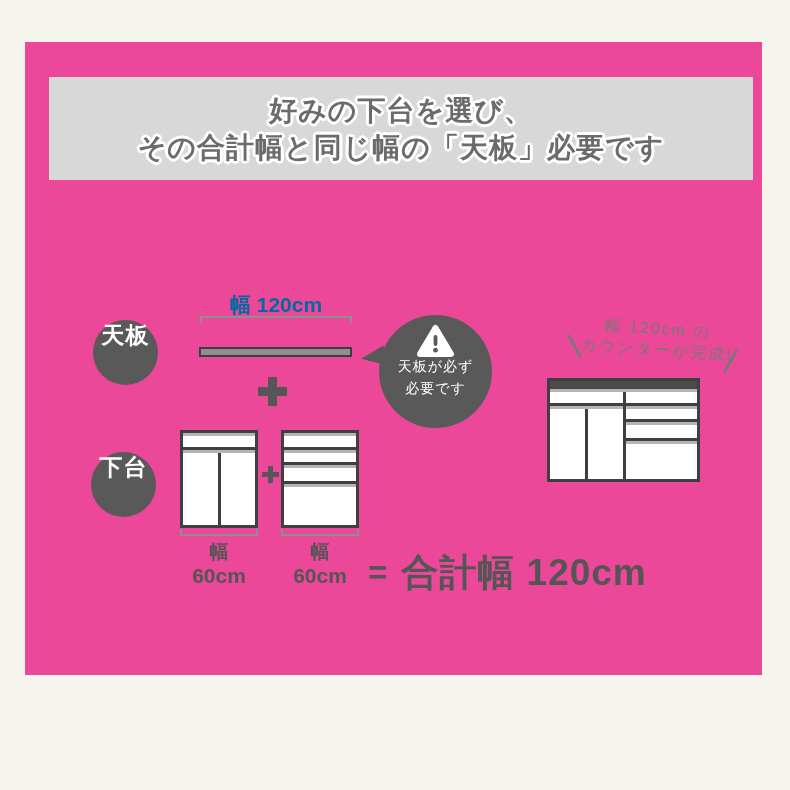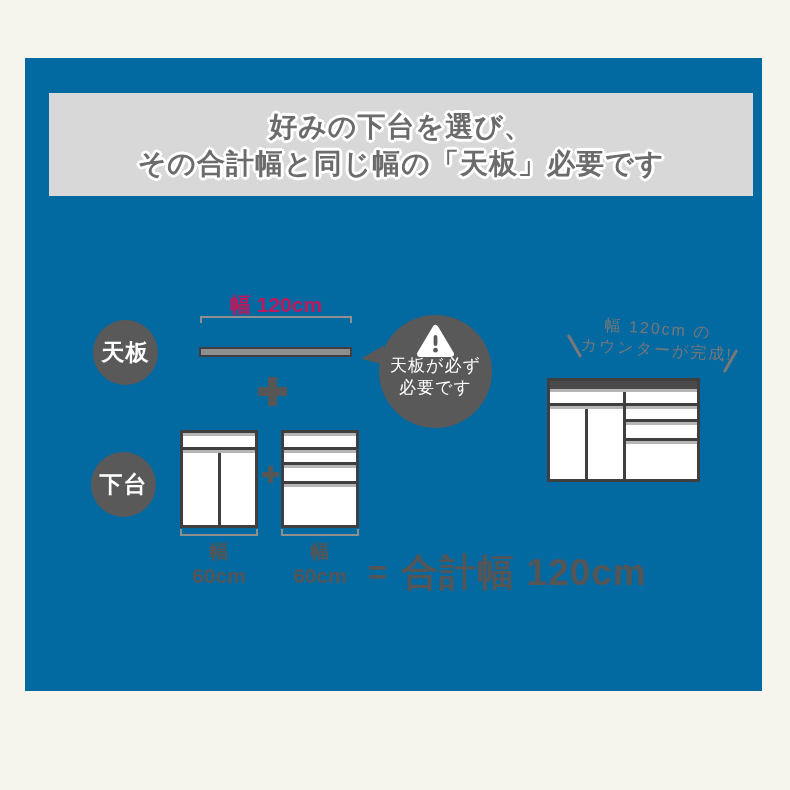--- a/index.html
+++ b/index.html
@@ -6,47 +6,47 @@
   html,body { width:790px; height:790px; }
   body {
     font-family:"Liberation Sans","DejaVu Sans",sans-serif;
     background:#f5f5ee;
     position:relative;
     overflow:hidden;
   }
   .abs { position:absolute; }
 
   
-  .panel { left:25px; top:42px; width:737px; height:633px; background:#0369a1;margin-top:16px; }
+  .panel { left:25px; top:42px; width:737px; height:633px; background:#ec4899; }
 
   
   .banner {
     left:49px; top:77px; width:704px; height:103px;
     background:#d8d8d8;
     display:flex; flex-direction:column; justify-content:center; align-items:center;
   }
   .banner-line {
     font-size:28px; font-weight:700; color:#6b6b6b; line-height:37px;
     letter-spacing:1px; text-align:center; white-space:nowrap;
     text-shadow:
       -2px -2px 0 #fff, 0 -2px 0 #fff, 2px -2px 0 #fff,
       -2px 0 0 #fff, 2px 0 0 #fff,
       -2px 2px 0 #fff, 0 2px 0 #fff, 2px 2px 0 #fff,
       -3px 0 0 #fff, 3px 0 0 #fff, 0 3px 0 #fff, 0 -3px 0 #fff;
   }
 
   
   .badge {
     width:65px; height:65px; border-radius:50%; background:#595959;
-    display:flex; align-items:center; justify-content:center;
+    display:flex; align-items:flex-start; justify-content:center;
     color:#fff; font-size:23px; font-weight:700; letter-spacing:1px;font-family:Liberation Mono, monospace;
   }
 
   
-  .dim-label { font-weight:700; color:#be185d; text-align:center; white-space:nowrap; }
+  .dim-label { font-weight:700; color:#0369a1; text-align:center; white-space:nowrap; }
   .bracket-down { height:7px; border-top:2px solid #8f8f8f; border-left:2px solid #8f8f8f; border-right:2px solid #8f8f8f; }
   .bracket-up   { height:7px; border-bottom:2px solid #8f8f8f; border-left:2px solid #8f8f8f; border-right:2px solid #8f8f8f; }
 
   
   .top-bar { left:199px; top:347px; width:153px; height:10px; background:#8f8f8f; border:2px solid #3f3f3f; }
 
   
   .plus { }
   .plus .pv, .plus .ph { position:absolute; background:#565656; }
   .plus-big { left:258px; top:377px; width:29px; height:29px; }
@@ -60,21 +60,21 @@
   .balloon {
     left:379px; top:315px; width:113px; height:113px; border-radius:50%;
     background:#595959; color:#fff;
   }
   .balloon-tail {
     left:361px; top:347px; width:0; height:0;
     border-top:10px solid transparent; border-bottom:10px solid transparent;
     border-right:24px solid #595959; transform:rotate(-8deg);
   }
   .balloon-text { position:absolute; left:0; top:40px; width:113px; text-align:center;
-    font-size:17px; line-height:22px; letter-spacing:1px; white-space:nowrap; }
+    font-size:14px; line-height:22px; letter-spacing:1px; white-space:nowrap; }
   .warn-svg { position:absolute; left:37px; top:9px; }
 
   
   .cab { border:3px solid #3f3f3f; background:#fff; display:flex; flex-direction:column; }
   .shade { height:3px; background:#b5b5b5; flex:0 0 auto; }
   .hline { height:3px; background:#3f3f3f; flex:0 0 auto; }
   .face  { background:#fff; flex:0 0 auto; }
   .doors { flex:1 1 auto; display:flex; }
   .door  { flex:1 1 auto; background:#fff; }
   .vline { width:3px; background:#3f3f3f; flex:0 0 auto; }

